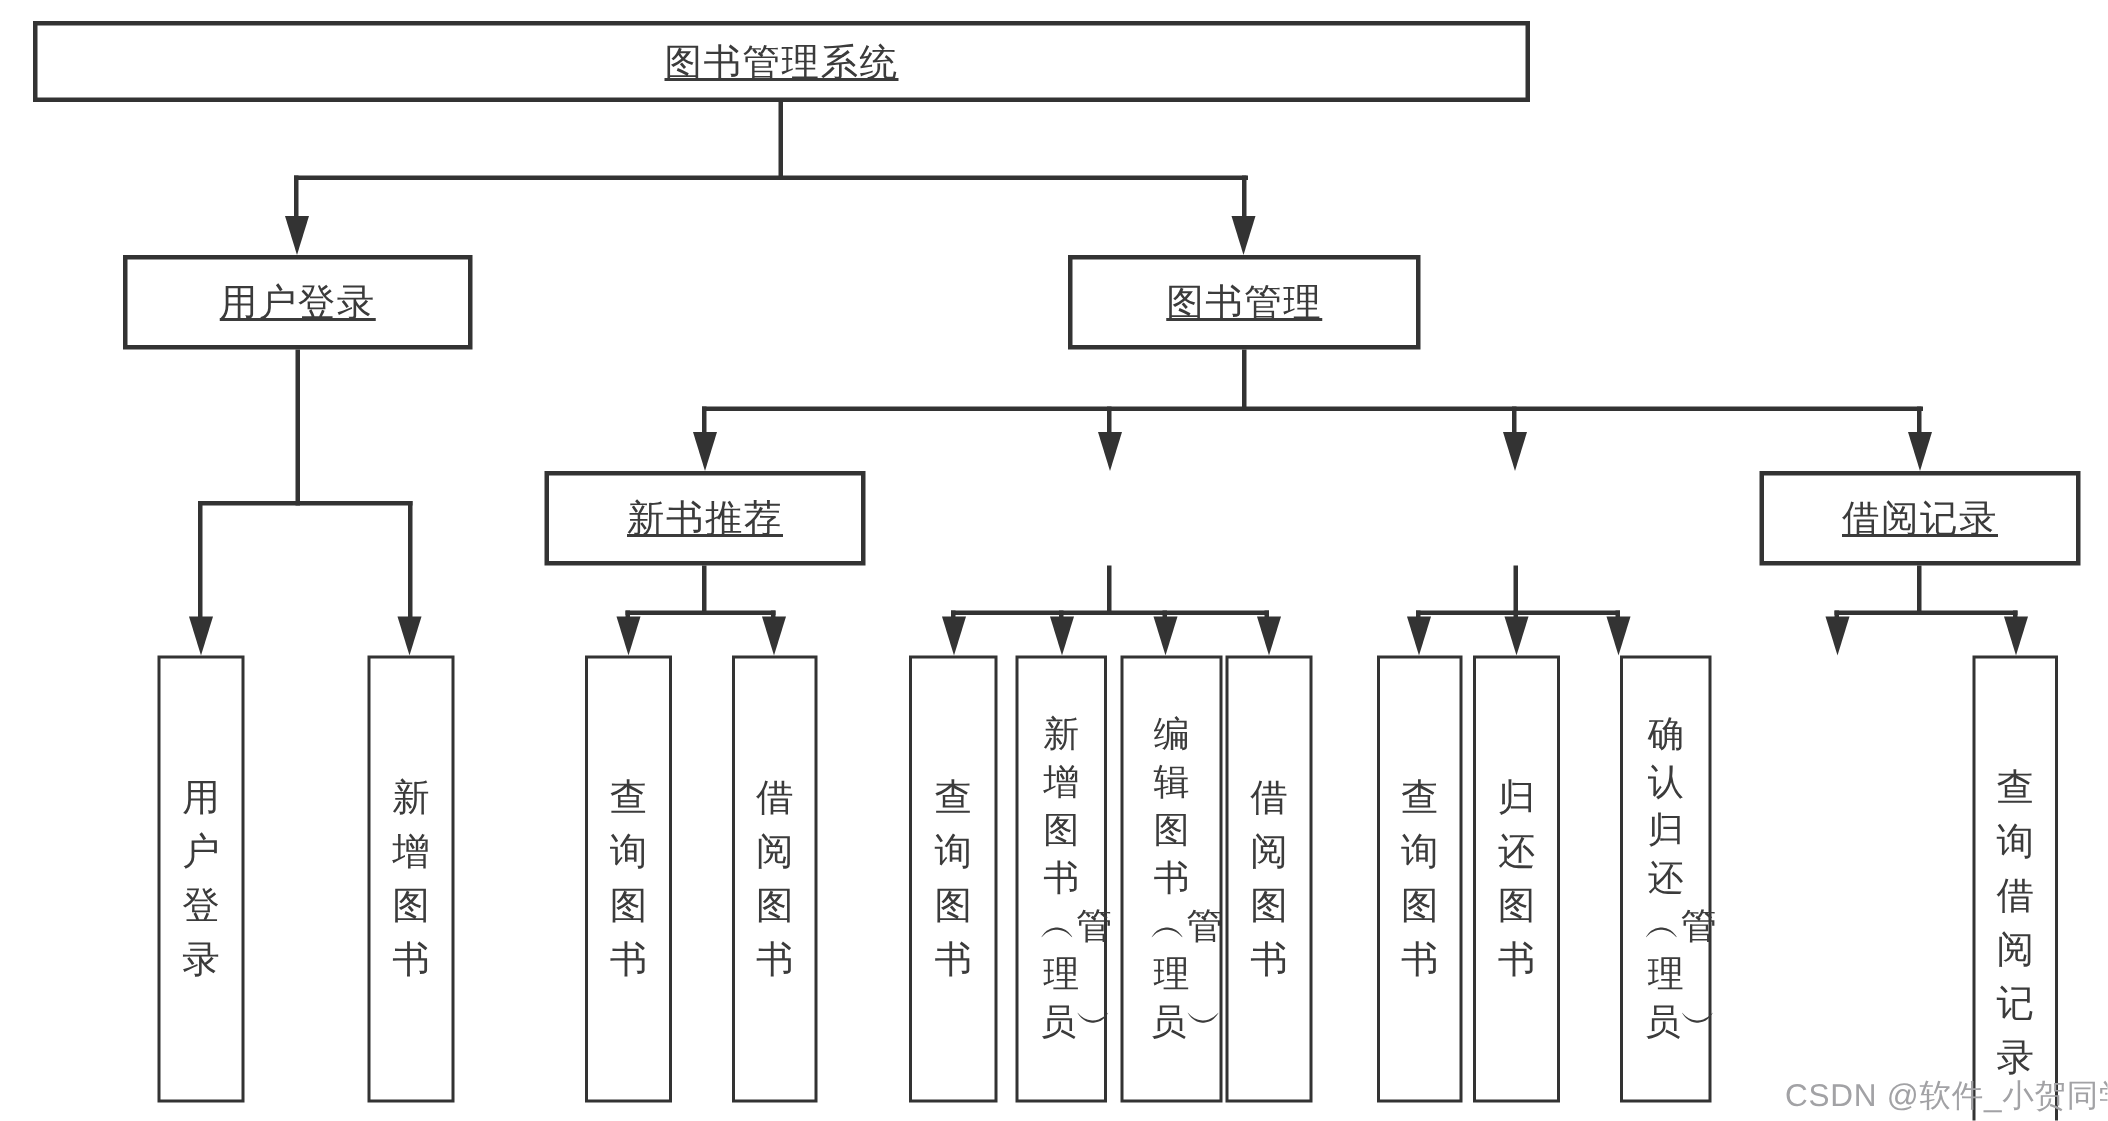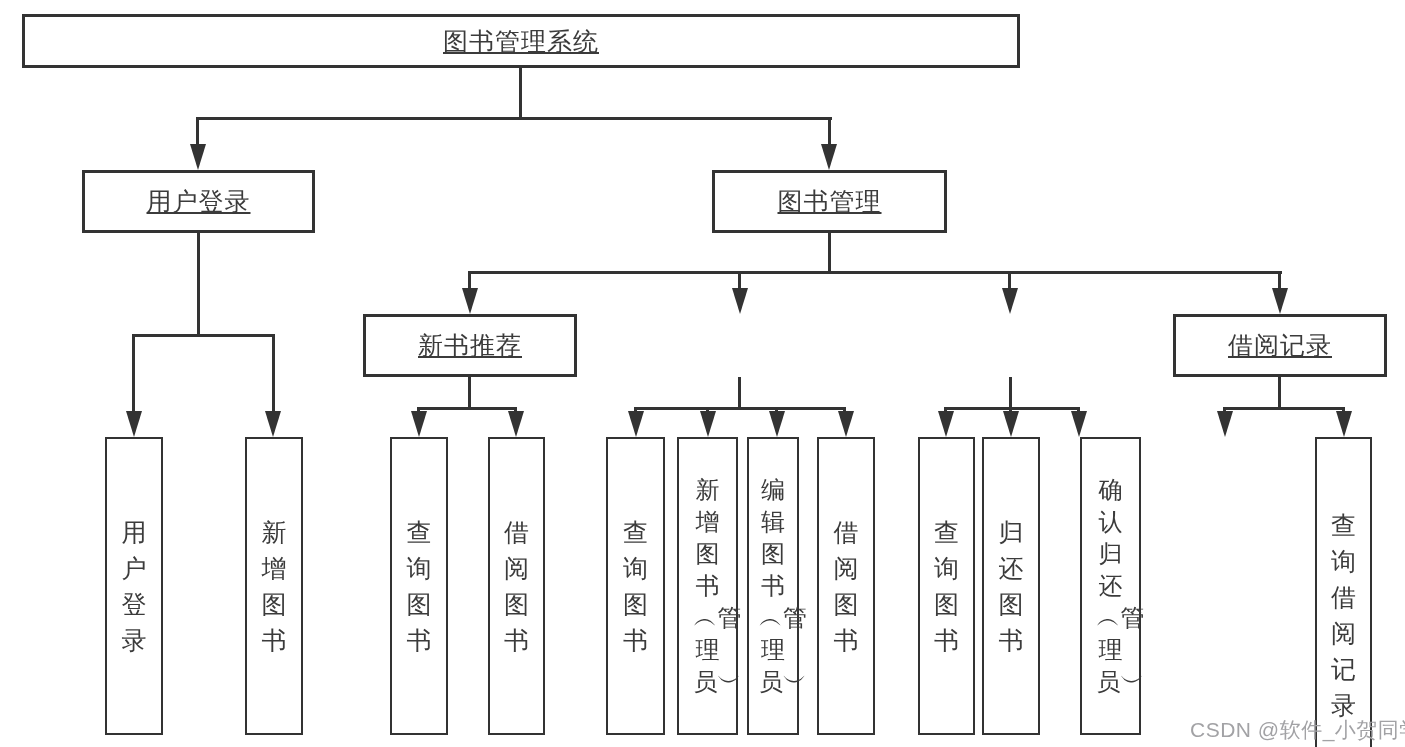--- a/index.html
+++ b/index.html
@@ -105,21 +105,21 @@
   <div class="node leaf" style="left:488px;top:437px;width:57px;height:298px">
     <span class="vtext">借阅图书</span>
   </div>
 
   <div class="node leaf" style="left:606px;top:437px;width:59px;height:298px">
     <span class="vtext">查询图书</span>
   </div>
   <div class="node leaf" style="left:677px;top:437px;width:61px;height:298px">
     <span class="vtext compact">新增图书︵管理员︶</span>
   </div>
-  <div class="node leaf" style="left:747px;top:437px;width:52px;height:298px">
+  <div class="node leaf" style="left:747px;top:437px;width:68px;height:298px">
     <span class="vtext compact">编辑图书︵管理员︶</span>
   </div>
   <div class="node leaf" style="left:817px;top:437px;width:58px;height:298px">
     <span class="vtext">借阅图书</span>
   </div>
 
   <div class="node leaf" style="left:918px;top:437px;width:57px;height:298px">
     <span class="vtext">查询图书</span>
   </div>
   <div class="node leaf" style="left:982px;top:437px;width:58px;height:298px">

